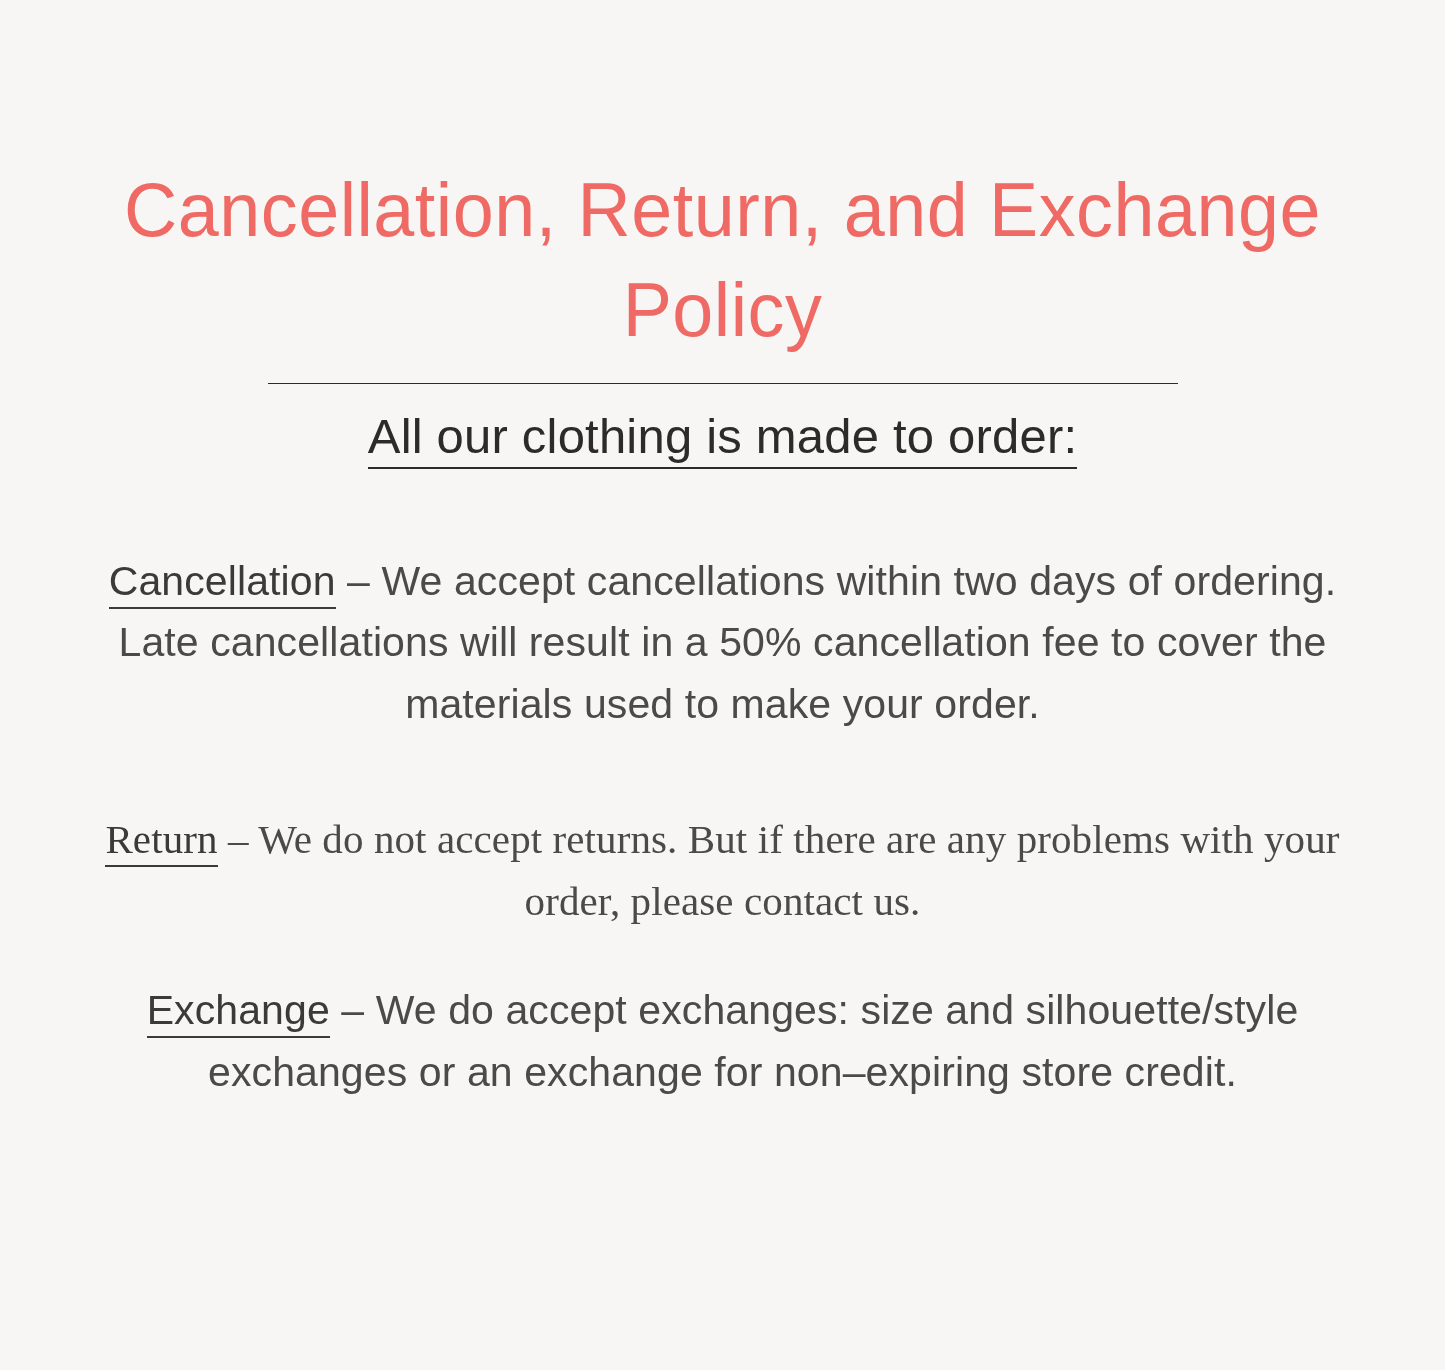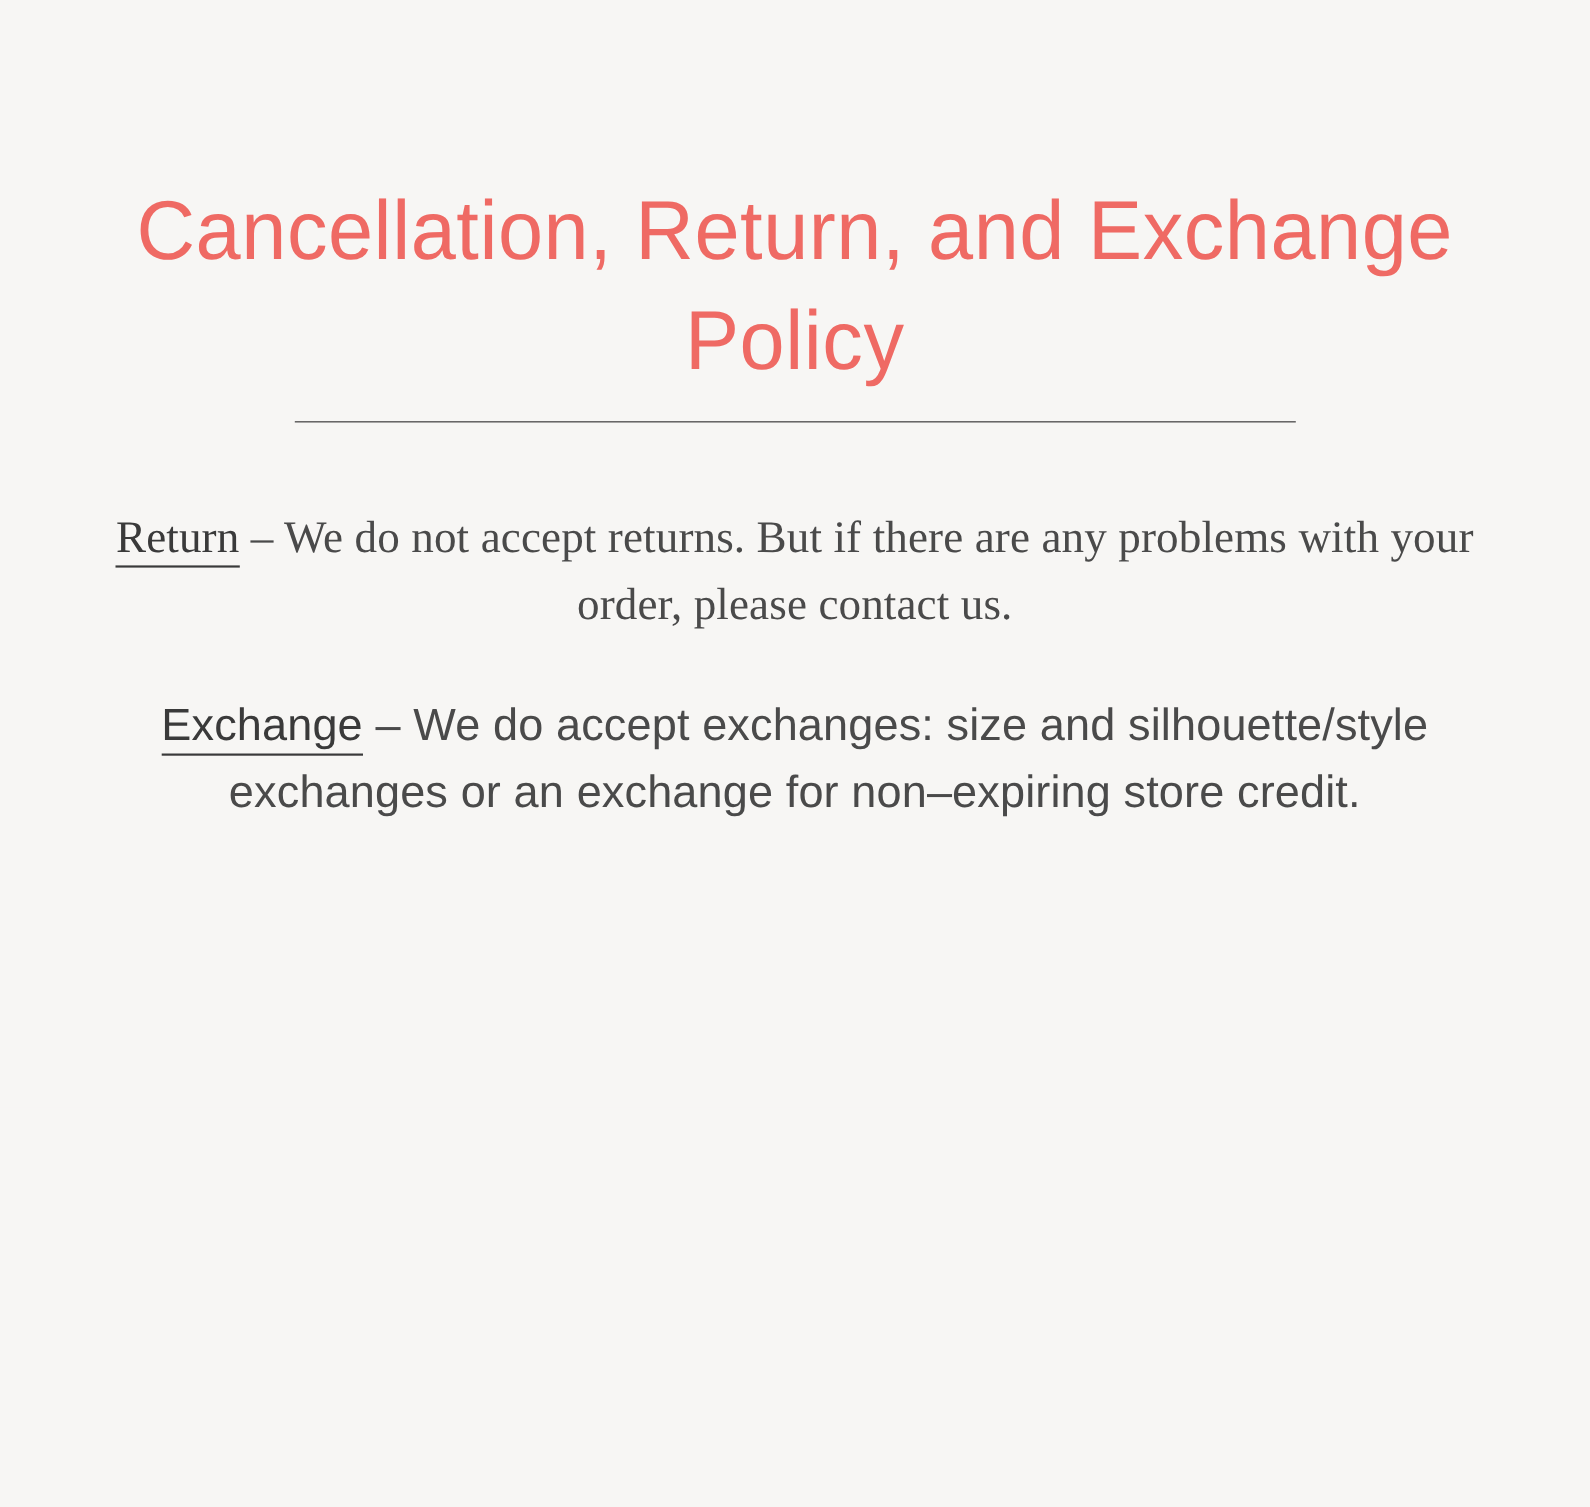--- a/index.html
+++ b/index.html
@@ -100,23 +100,29 @@
 </style>
 </head>
 <body>
 
 <div class="page">
 
   <h1 class="title">Cancellation, Return, and Exchange Policy</h1>
 
   <div class="rule"></div>
 
+  <h2 class="subtitle">
+    <span class="u">All our clothing is made to order:</span>
+  </h2>
 
   <div class="body-block">
 
+    <p class="para p1">
+      <span class="lead">Cancellation</span><span> – We accept cancellations within two days of ordering. Late cancellations will result in a 50% cancellation fee to cover the materials used to make your order.</span>
+    </p>
 
     <p class="para p2">
       <span class="lead">Return</span><span> – We do not accept returns. But if there are any problems with your order, please contact us.</span>
     </p>
 
     <p class="para p3">
       <span class="lead">Exchange</span><span> – We do accept exchanges: size and silhouette/style exchanges or an exchange for non–expiring store credit.</span>
     </p>
 
   </div>

